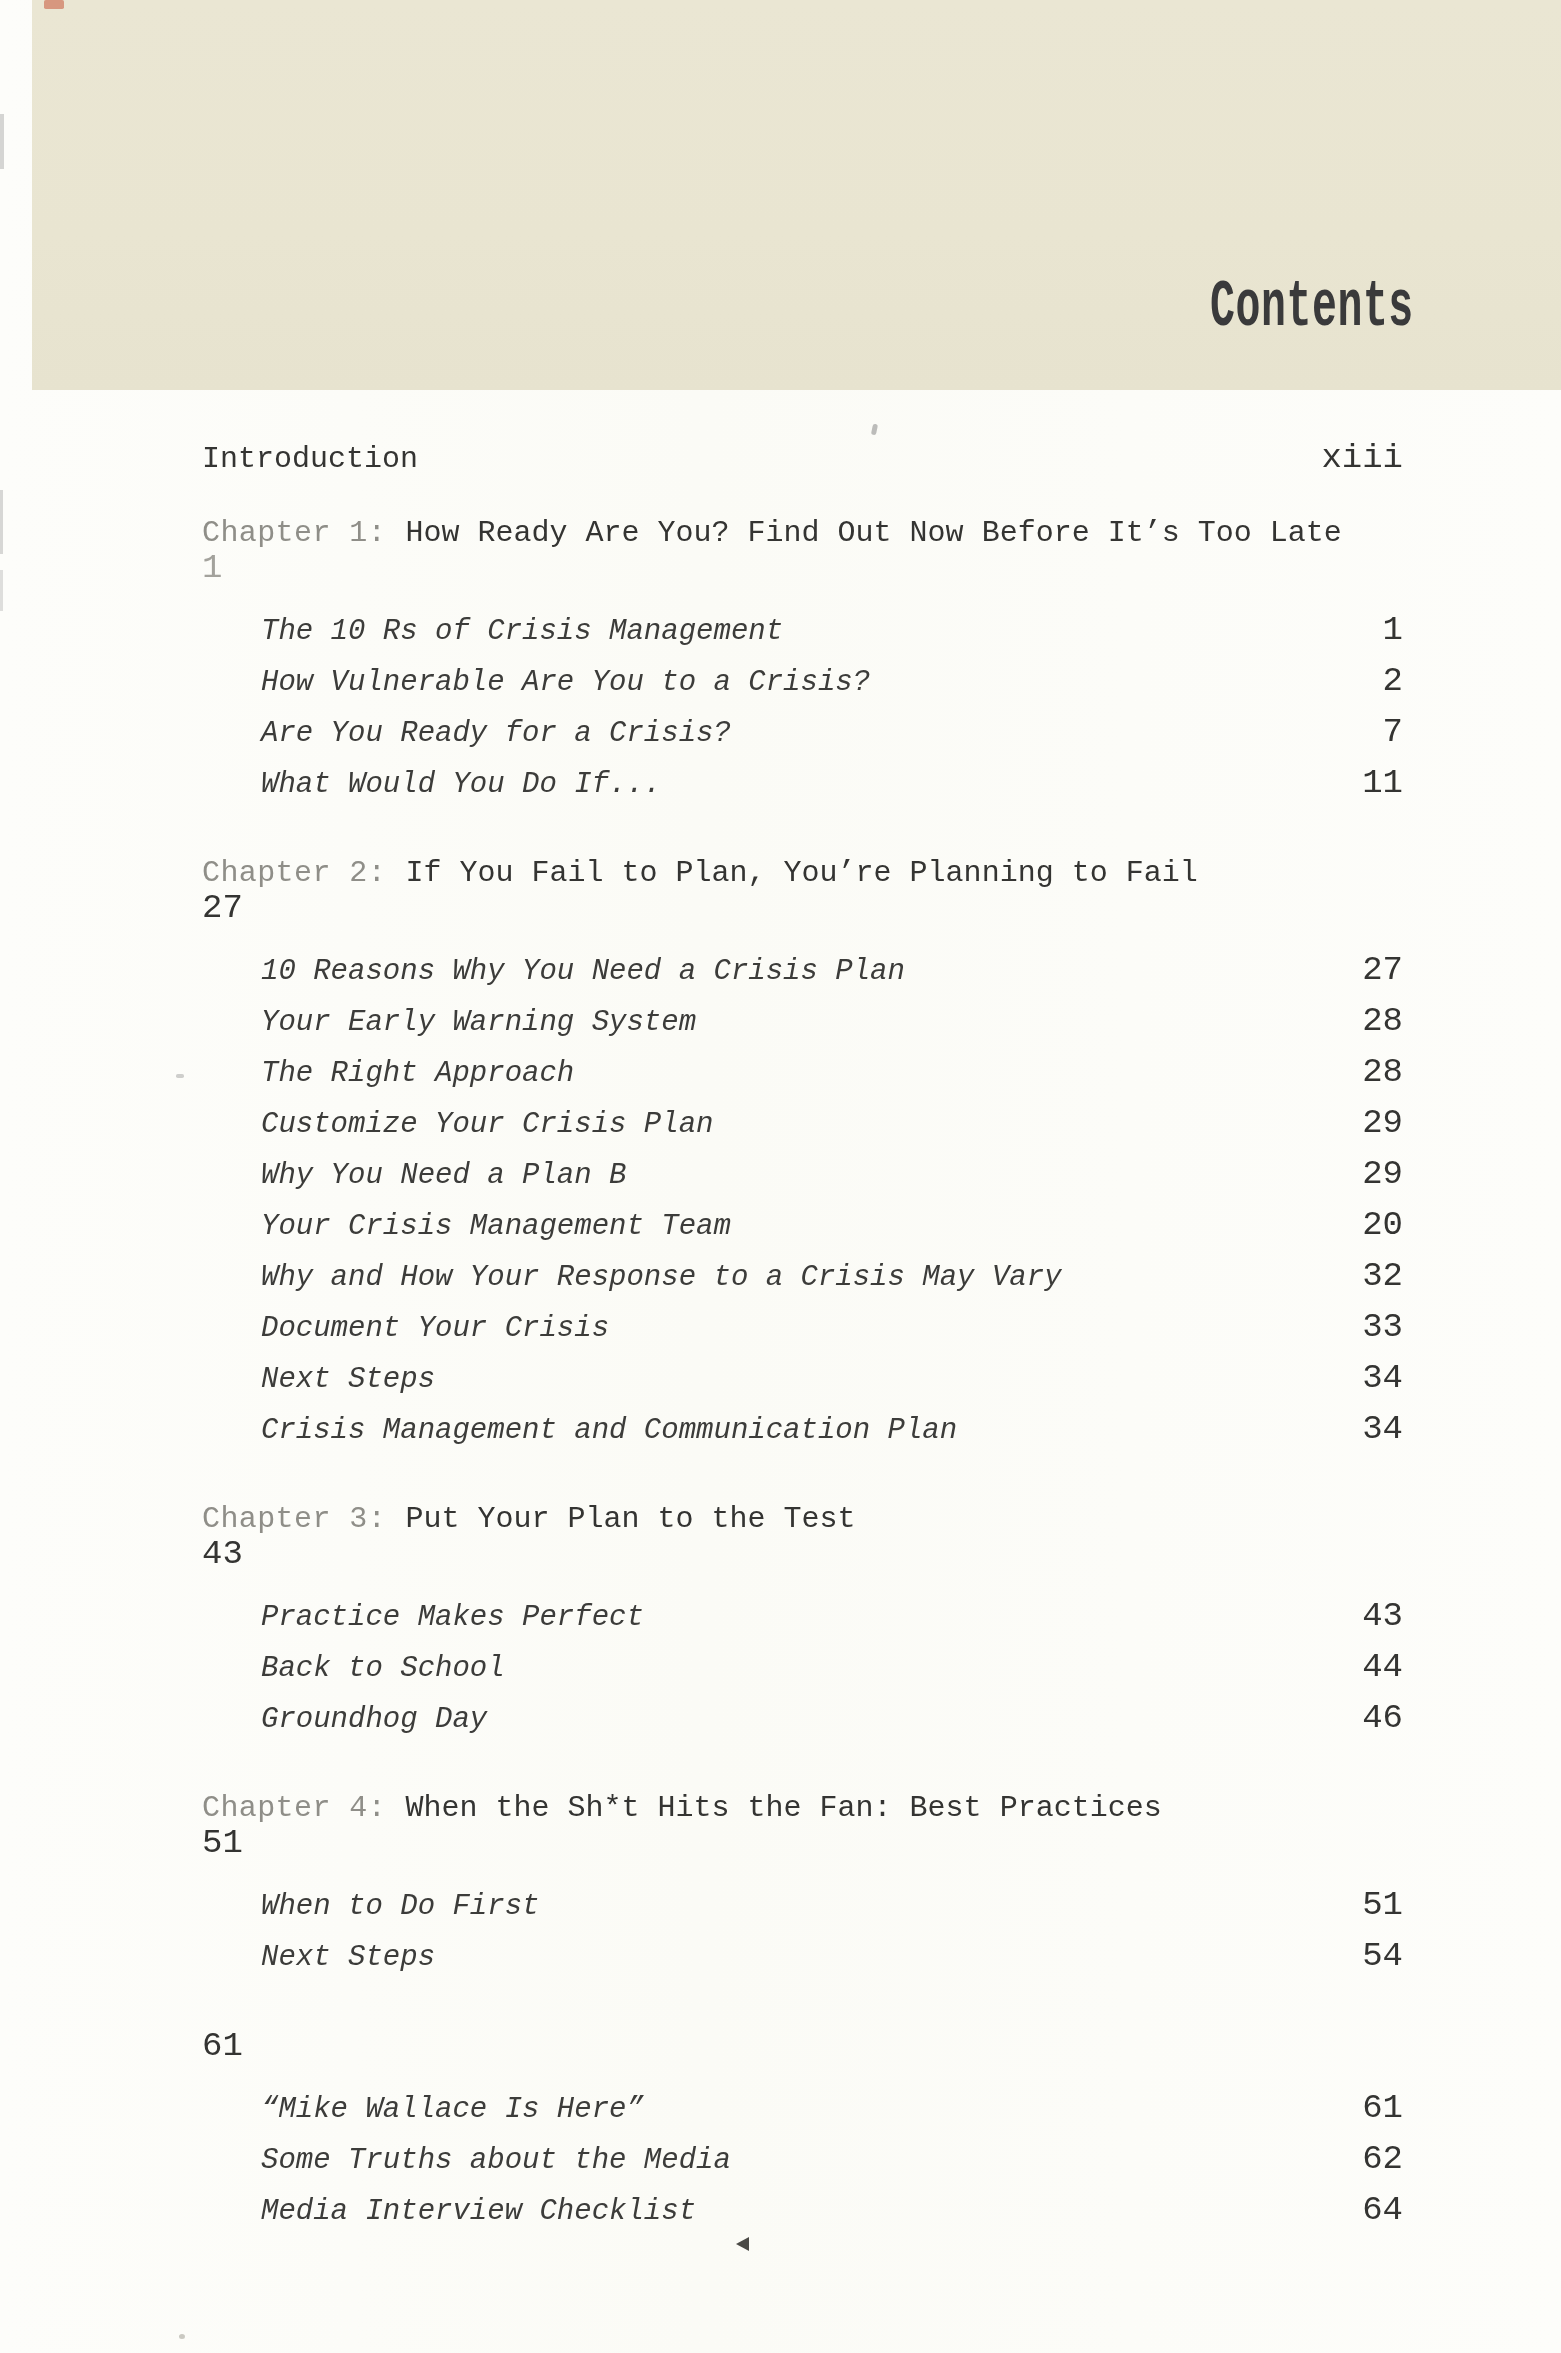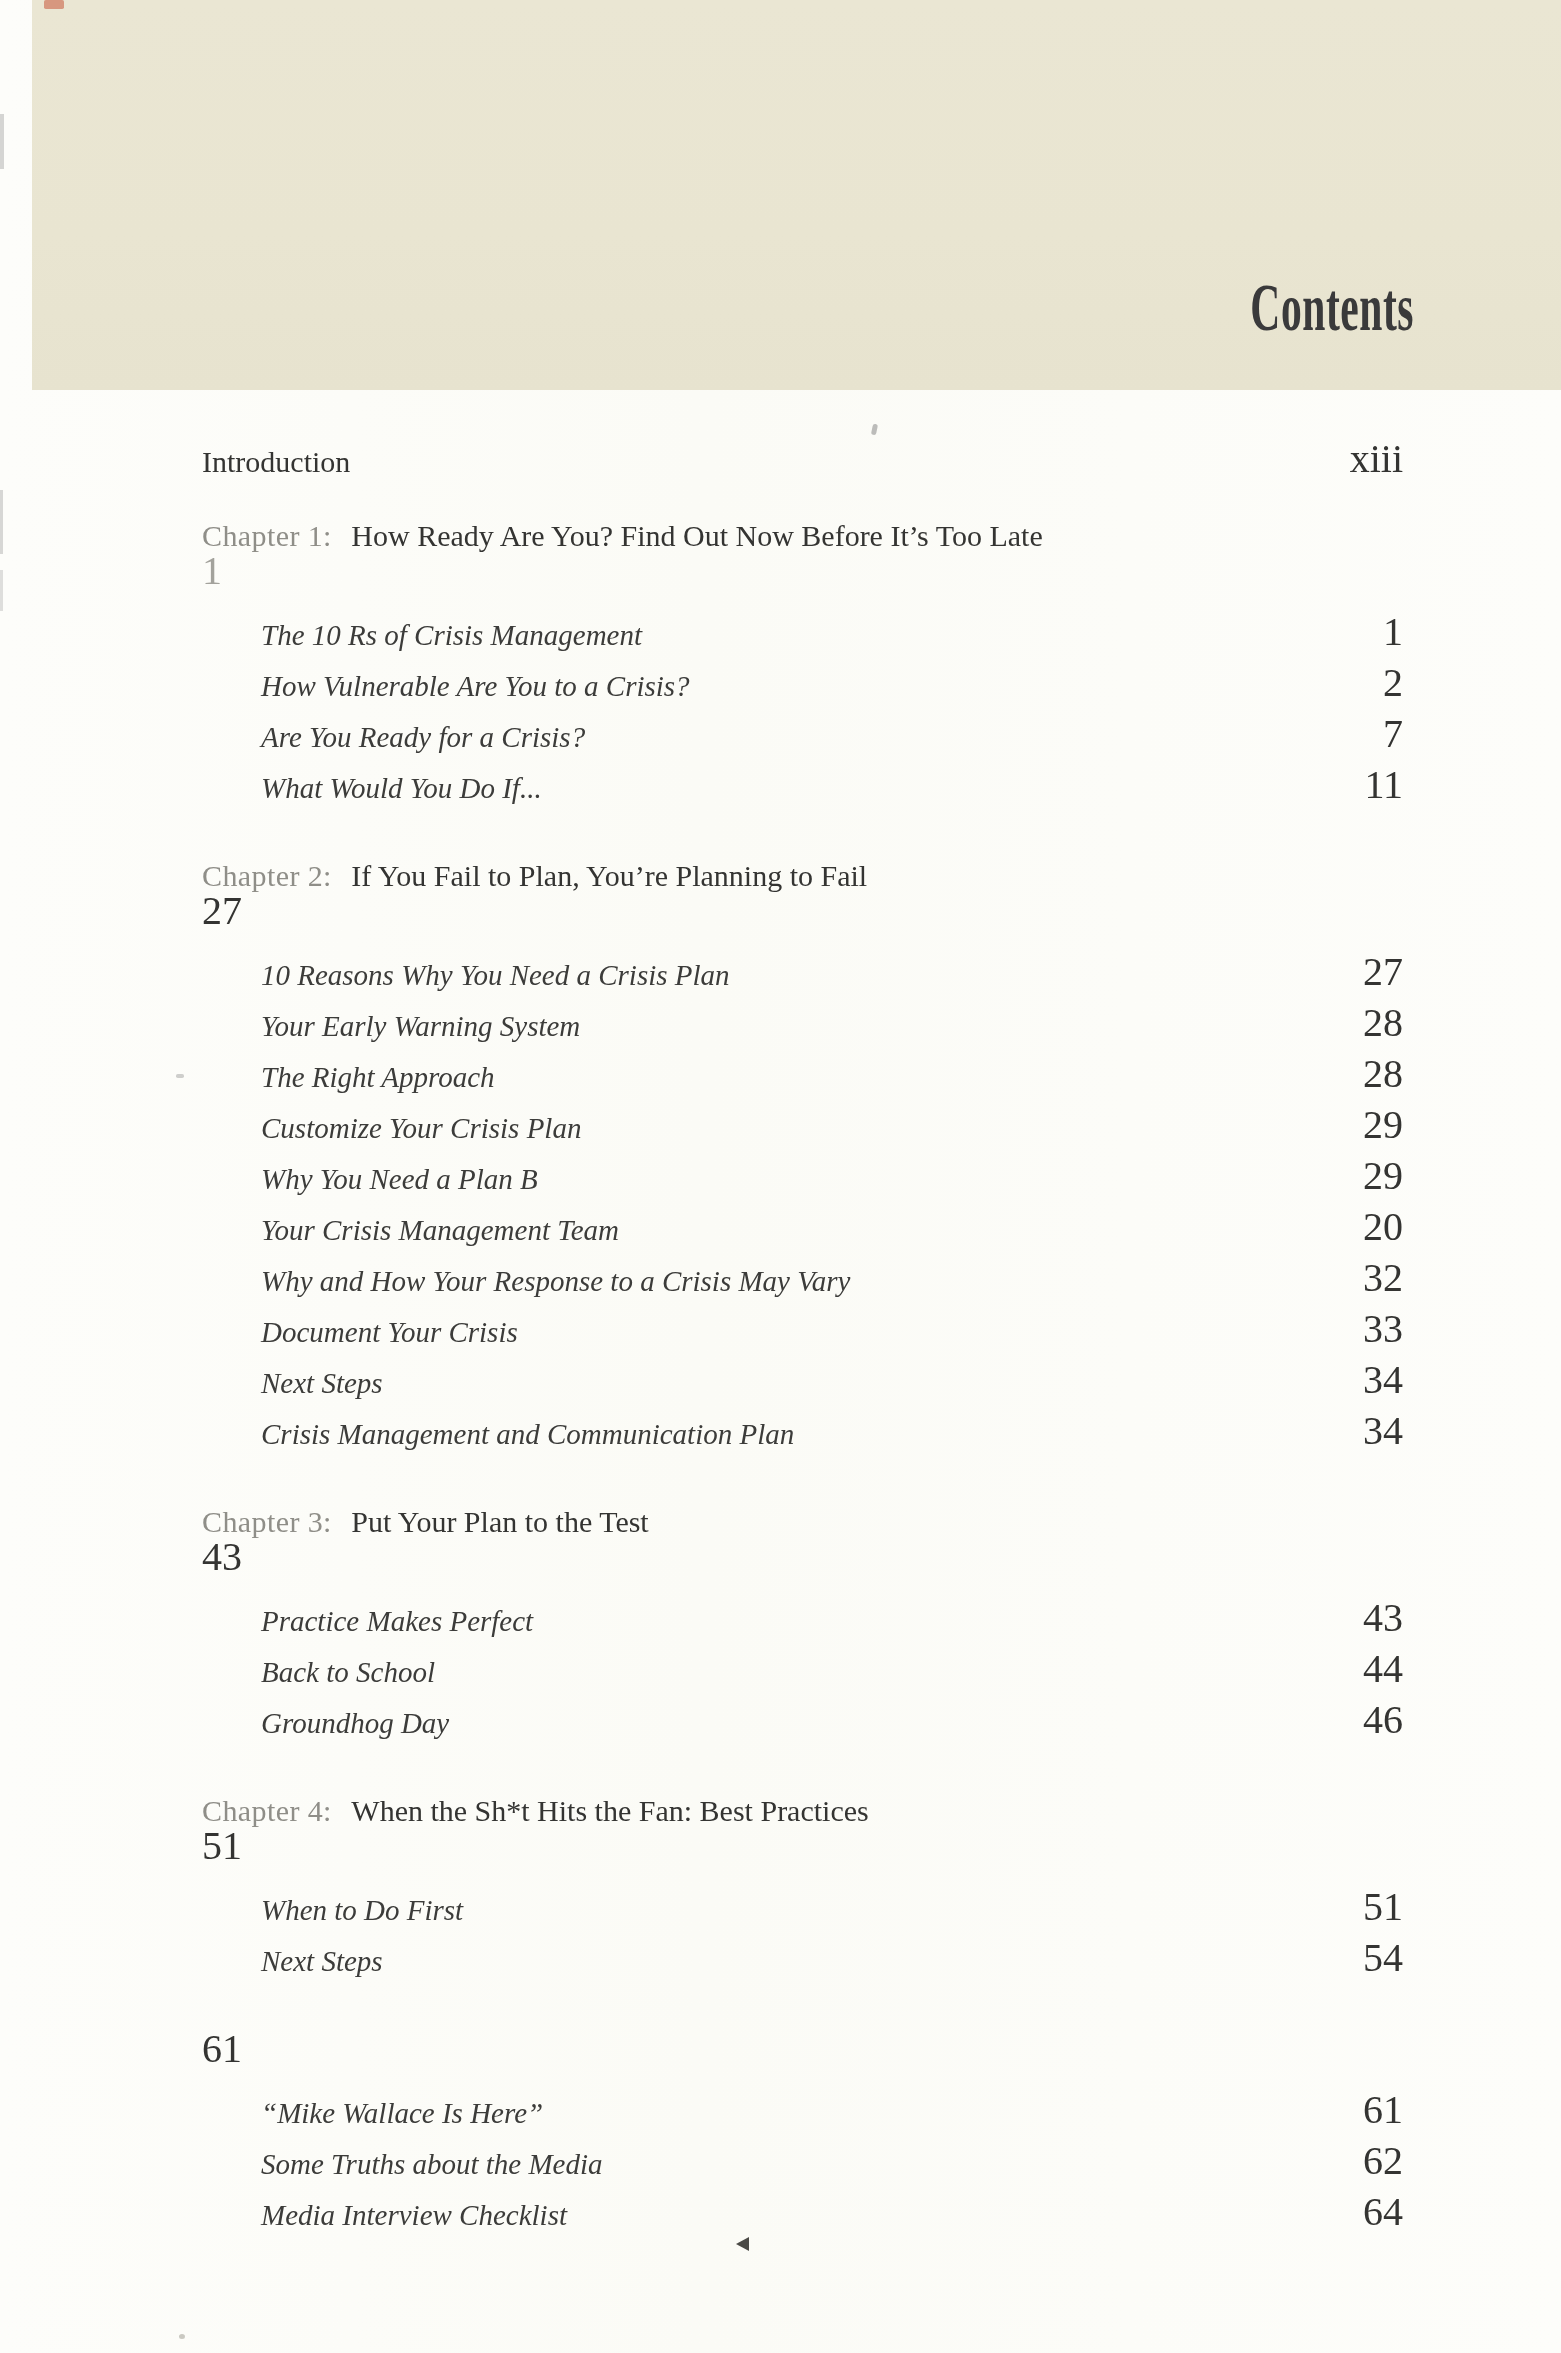--- a/index.html
+++ b/index.html
@@ -1,19 +1,19 @@
 <!DOCTYPE html>
 <html style="--band: #e9e5d1; --page: #fdfdfa; --ink: #343432; --section-ink: #3c3c3a; --prefix: #8f8e88; --title: #3a3a3b; --faded-number: #a3a29c; --red-mark: #c6553a;font-size:14px"><head>
 <meta charset="utf-8">
 <style>
   html,body{margin:0;padding:0;background:#ffffff;}
   .screen{
     position:relative; width:1561px; height:2354px; overflow:hidden;
     background:linear-gradient(90deg,#fdfdfa 0%,#fbfbf6 45%,#fdfdfa 100%);
-    font-family:Liberation Serif, serif; color:var(--ink,#343432);
+    font-family:Liberation Mono, monospace; color:var(--ink,#343432);
   }
   
   .band{
     position:absolute; left:32px; right:0; top:0; height:390px;
     background:linear-gradient(180deg,#eae6d3 0%,#e9e5d1 60%,#e7e3cf 100%);
   }
   .contents-title{
     position:absolute; top:229px; right:147px;
     font-size:67px; font-weight:bold; line-height:1;
     color:var(--title,#3a3a3b); letter-spacing:0.9px;
@@ -22,21 +22,21 @@
   
   .toc{ position:absolute; left:0; right:0; top:390px; padding:51px 158px 0 202px; }
   .row{ display:flex; justify-content:space-between; align-items:baseline; }
   .front-row{ font-size:30px; line-height:35px; color:var(--ink,#343432); }
   .chapter{ margin-top:39px; font-size:30px; line-height:35px;flex-direction:column; }
   .chapter .prefix{ color:var(--prefix,#8f8e88); letter-spacing:0.4px; }
   .chapter .ctitle{ margin-left:19.5px; color:var(--ink,#343432); }
   .sections{ margin-top:27px; }
   .section-row{ height:51px; padding-left:59px; font-size:29px; line-height:34px;
     font-style:italic; color:var(--section-ink,#3c3c3a); }
-  .pg{ font-style:normal; font-size:40px; color:var(--ink,#343432); }
+  .pg{ font-style:normal; font-size:34px; color:var(--ink,#343432); }
   .pg.faded{ color:var(--faded-number,#a3a29c); }
   
   .artifact{ position:absolute; }
   .red-mark{ left:44px; top:0; width:20.4px; height:9px; border-radius:1.8px;
     background:rgba(198,85,58,0.55); }
   .edge-dash-1{ left:0; top:114px; width:3.5px; height:55px; background:rgba(130,130,130,0.32); }
   .edge-dash-2{ left:0; top:490px; width:2.7px; height:64px; background:rgba(130,130,130,0.30); }
   .edge-dash-3{ left:0; top:570px; width:2.7px; height:41px; background:rgba(130,130,130,0.25); }
   .quote-speck{ left:872px; top:424px; width:5.3px; height:10.6px; border-radius:2.7px;
     background:rgba(110,110,110,0.45); transform:rotate(12deg); }

